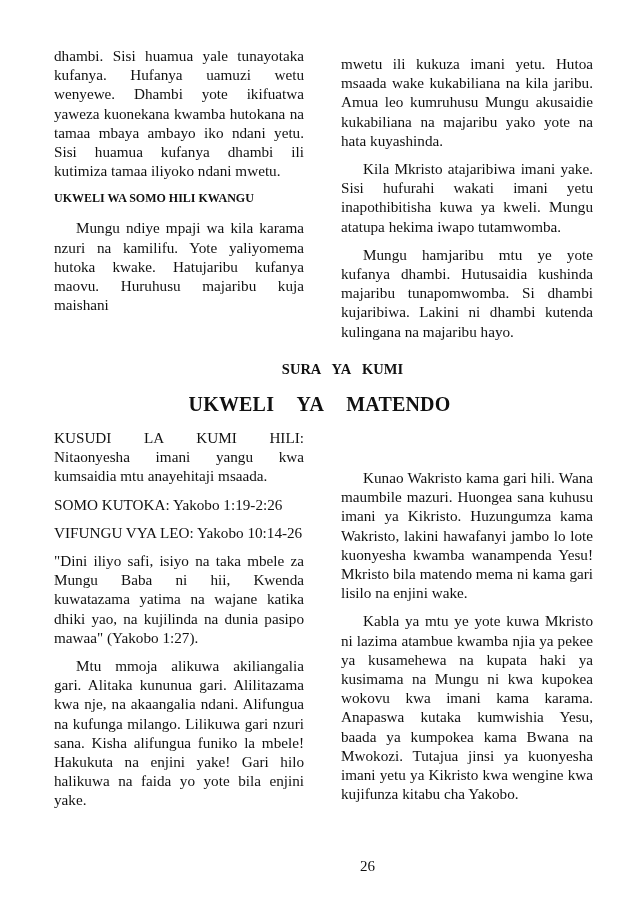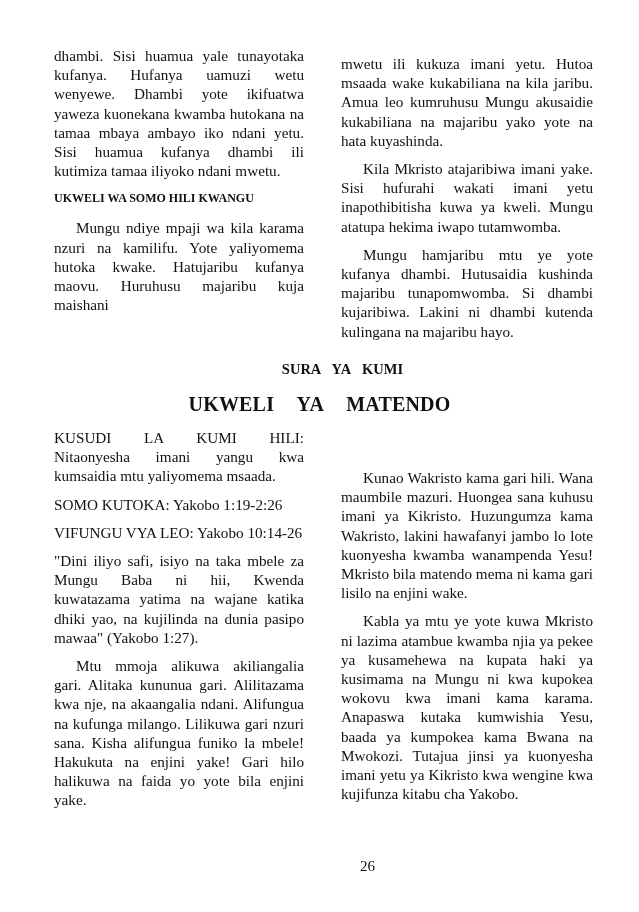--- a/index.html
+++ b/index.html
@@ -54,21 +54,21 @@
   <p class="indent">Kila Mkristo atajaribiwa imani yake. Sisi hufurahi wakati imani yetu inapothibitisha kuwa ya kweli. Mungu atatupa hekima iwapo tutamwomba.</p>
   <p class="indent">Mungu hamjaribu mtu ye yote kufanya dhambi. Hutusaidia kushinda majaribu tunapomwomba. Si dhambi kujaribiwa. Lakini ni dhambi kutenda kulingana na majaribu hayo.</p>
 </div>
 
 <div class="chapter">SURA YA KUMI</div>
 <div class="title">UKWELI YA MATENDO</div>
 
 <div id="bot-left" class="col">
   <p>
     <span class="label-line" style="display:block;">KUSUDI LA KUMI HILI:</span>
-    <span>Nitaonyesha imani yangu kwa kumsaidia mtu yaliyomema msaada.</span>
+    <span>Nitaonyesha imani yangu kwa kumsaidia mtu anayehitaji msaada.</span>
   </p>
   <p>SOMO KUTOKA: Yakobo 1:19-2:26</p>
   <p>VIFUNGU VYA LEO: Yakobo 10:14-26</p>
   <p>
     <span>"Dini iliyo safi, isiyo na taka mbele za Mungu Baba ni hii, Kwenda kuwatazama yatima na wajane katika dhiki yao, na kujilinda na dunia pasipo mawaa" (Yakobo 1:27).</span>
   </p>
   <p class="indent">Mtu mmoja alikuwa akiliangalia gari. Alitaka kununua gari. Alilitazama kwa nje, na akaangalia ndani. Alifungua na kufunga milango. Lilikuwa gari nzuri sana. Kisha alifungua funiko la mbele! Hakukuta na enjini yake! Gari hilo halikuwa na faida yo yote bila enjini yake.</p>
 </div>
 
 <div id="bot-right" class="col">

